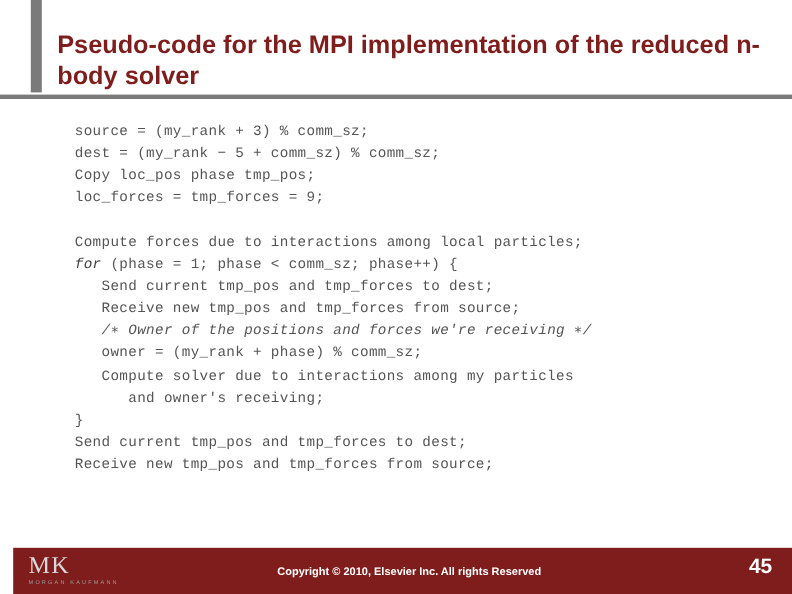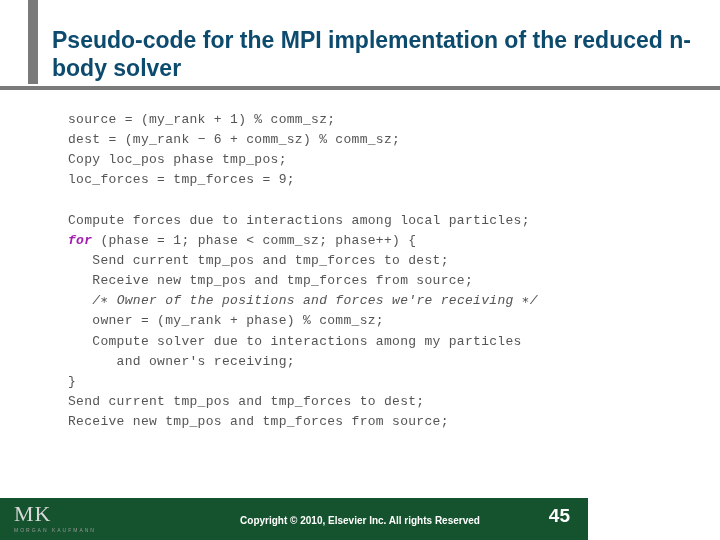--- a/index.html
+++ b/index.html
@@ -27,44 +27,44 @@
     height: 4px;
     background: #7a7a7a;
   }
   .title {
     position: absolute;
     top: 26px;
     left: 52px;
     right: 20px;
     font-size: 23px;
     font-weight: bold;
-    color: #0c4a6e;
+    color: #7f1d1d;
     line-height: 1.22;
   }
   .code {
     position: absolute;
     top: 110px;
     left: 68px;
     right: 30px;
     font-family: "Courier New", Courier, monospace;
     font-size: 13px;
     line-height: 1.55;
     color: #555;
     white-space: pre;
     letter-spacing: 0.3px;
   }
-  .code .kw { font-weight: bold; font-style: italic; color: #a21caf; }
+  .code .kw { font-weight: normal; font-style: italic; color: #404040; }
   .code .cm { font-style: italic; }
   .footer {
     position: absolute;
     bottom: 0;
-    left: 0;
-    width: 588px;
+    left: 12px;
+    width: 708px;
     height: 42px;
-    background: #14532d;
+    background: #7f1d1d;
   }
   .logo {
     position: absolute;
     left: 14px;
     bottom: 7px;
     color: #d8d8d8;
   }
   .logo-mk {
     font-family: Georgia, 'Times New Roman', serif;
     font-size: 22px;
@@ -98,22 +98,22 @@
 </style>
 </head>
 <body>
 
 <div class="vbar"></div>
 
 <div class="title">Pseudo-code for the MPI implementation of the reduced n-body solver</div>
 
 <div class="hbar"></div>
 
-<div class="code"><span>source = (my_rank + 1) % comm_sz;</span>
-<span><span>dest = (my_rank </span><span>−</span><span> 6 + comm_sz) % comm_sz;</span></span>
+<div class="code"><span>source = (my_rank + 3) % comm_sz;</span>
+<span><span>dest = (my_rank </span><span>−</span><span> 5 + comm_sz) % comm_sz;</span></span>
 <span>Copy loc_pos phase tmp_pos;</span>
 <span>loc_forces = tmp_forces = 9;</span>
 <span></span>
 <span>Compute forces due to interactions among local particles;</span>
 <span><span class="kw">for</span><span> (phase = 1; phase &lt; comm_sz; phase++) {</span></span>
 <span>   Send current tmp_pos and tmp_forces to dest;</span>
 <span>   Receive new tmp_pos and tmp_forces from source;</span>
 <span class="cm">   /∗ Owner of the positions and forces we're receiving ∗/</span>
 <span>   owner = (my_rank + phase) % comm_sz;</span>
 <span>   Compute solver due to interactions among my particles</span>

